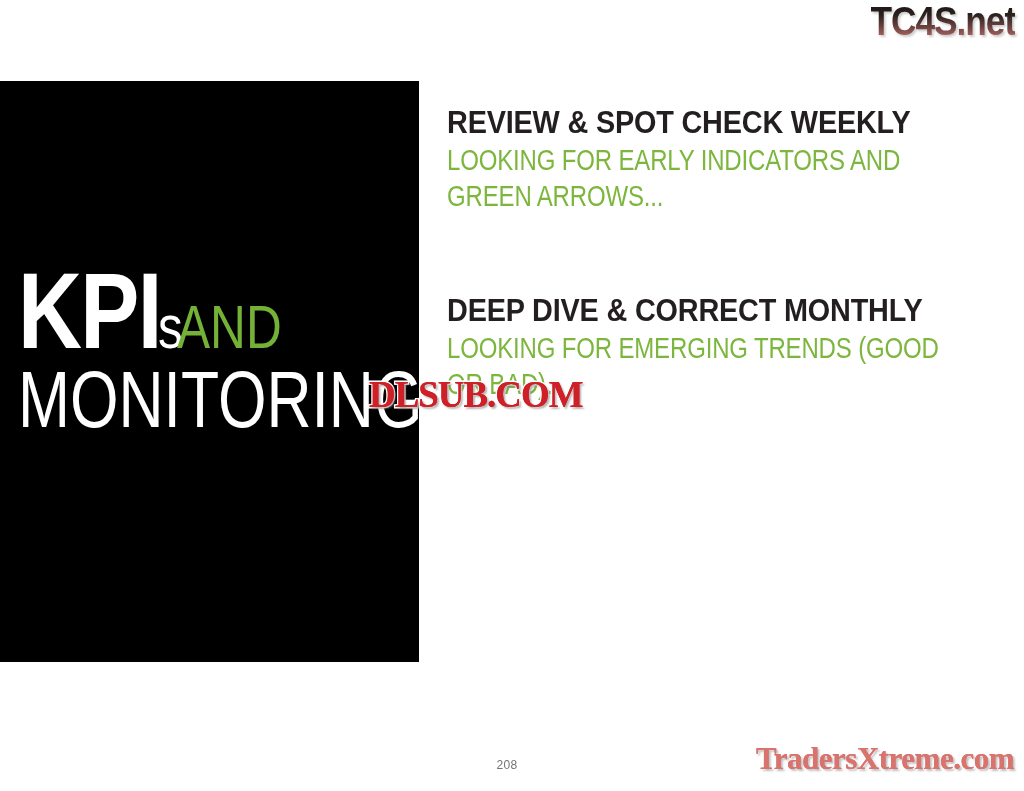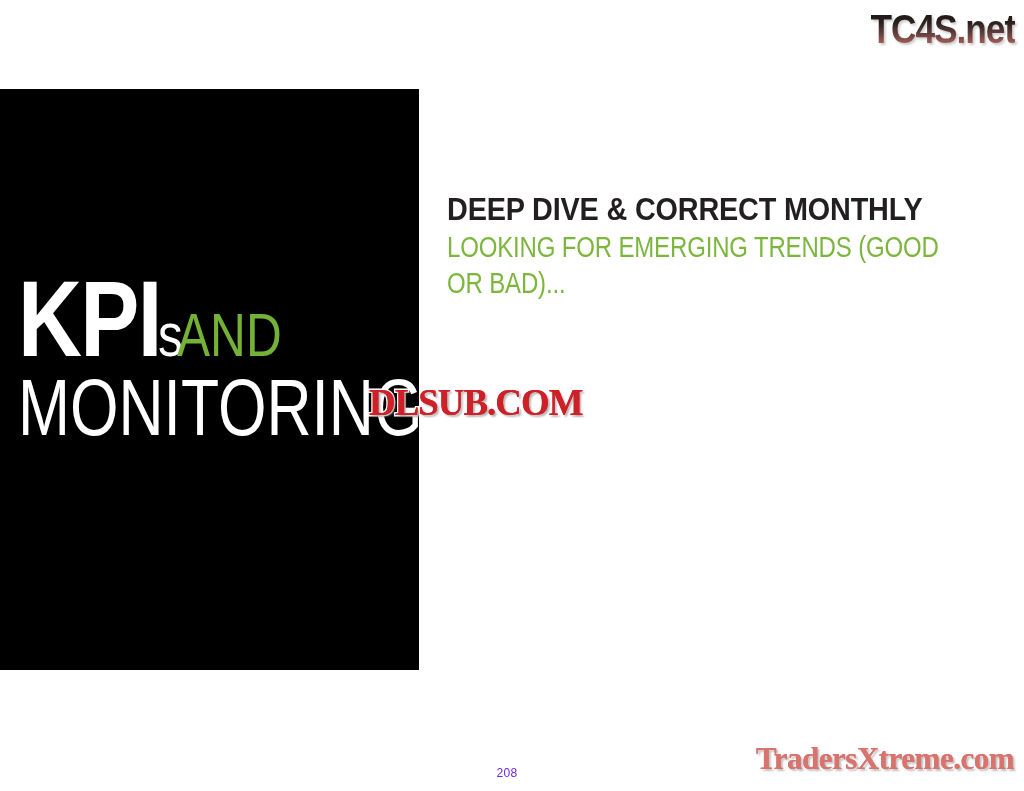--- a/index.html
+++ b/index.html
@@ -13,21 +13,20 @@
     position: relative;
     overflow: hidden;
     font-family: "Liberation Sans", sans-serif;
     -webkit-font-smoothing: antialiased;
   }
 
   .slide {
     position: absolute;
     inset: 0;
     background: #ffffff;
-    margin-top: 8px;
   }
 
   
   .tc4s-logo {
     position: absolute;
     top: 1px;
     right: 9px;
     font-family: "Liberation Sans", sans-serif;
     font-weight: bold;
     font-size: 41px;
@@ -204,21 +203,21 @@
 
   
   .page-number {
     position: absolute;
     left: 0;
     right: 0;
     top: 758px;
     text-align: center;
     font-family: "Liberation Sans", sans-serif;
     font-size: 12px;
-    color: #6d28d9;
+    color: #737373;
     letter-spacing: 0.4px;
   }
   .page-number .pn-inner { margin-left: -10px; }
 
   .tx-logo {
     position: absolute;
     right: 10px;
     bottom: 14px;
     font-family: "Liberation Serif", serif;
     font-weight: bold;
@@ -258,20 +257,24 @@
         <span class="kpi-main">KPI</span><span class="kpi-s">s</span><span class="kpi-and"> AND</span>
       </div>
       <div class="title-line2">
         <span class="monitoring">MONITORING</span>
       </div>
     </div>
   </div>
 
   <div class="content">
 
+    <div class="blk">
+      <div class="blk-head">REVIEW &amp; SPOT CHECK WEEKLY</div>
+      <div class="blk-body">LOOKING FOR EARLY INDICATORS AND GREEN ARROWS...</div>
+    </div>
 
     <div class="spacer-1"></div>
 
 
     <div class="spacer-2"></div>
 
     <div class="blk">
       <div class="blk-head">DEEP DIVE &amp; CORRECT MONTHLY</div>
       <div class="blk-body">LOOKING FOR EMERGING TRENDS (GOOD OR BAD)...</div>
     </div>

